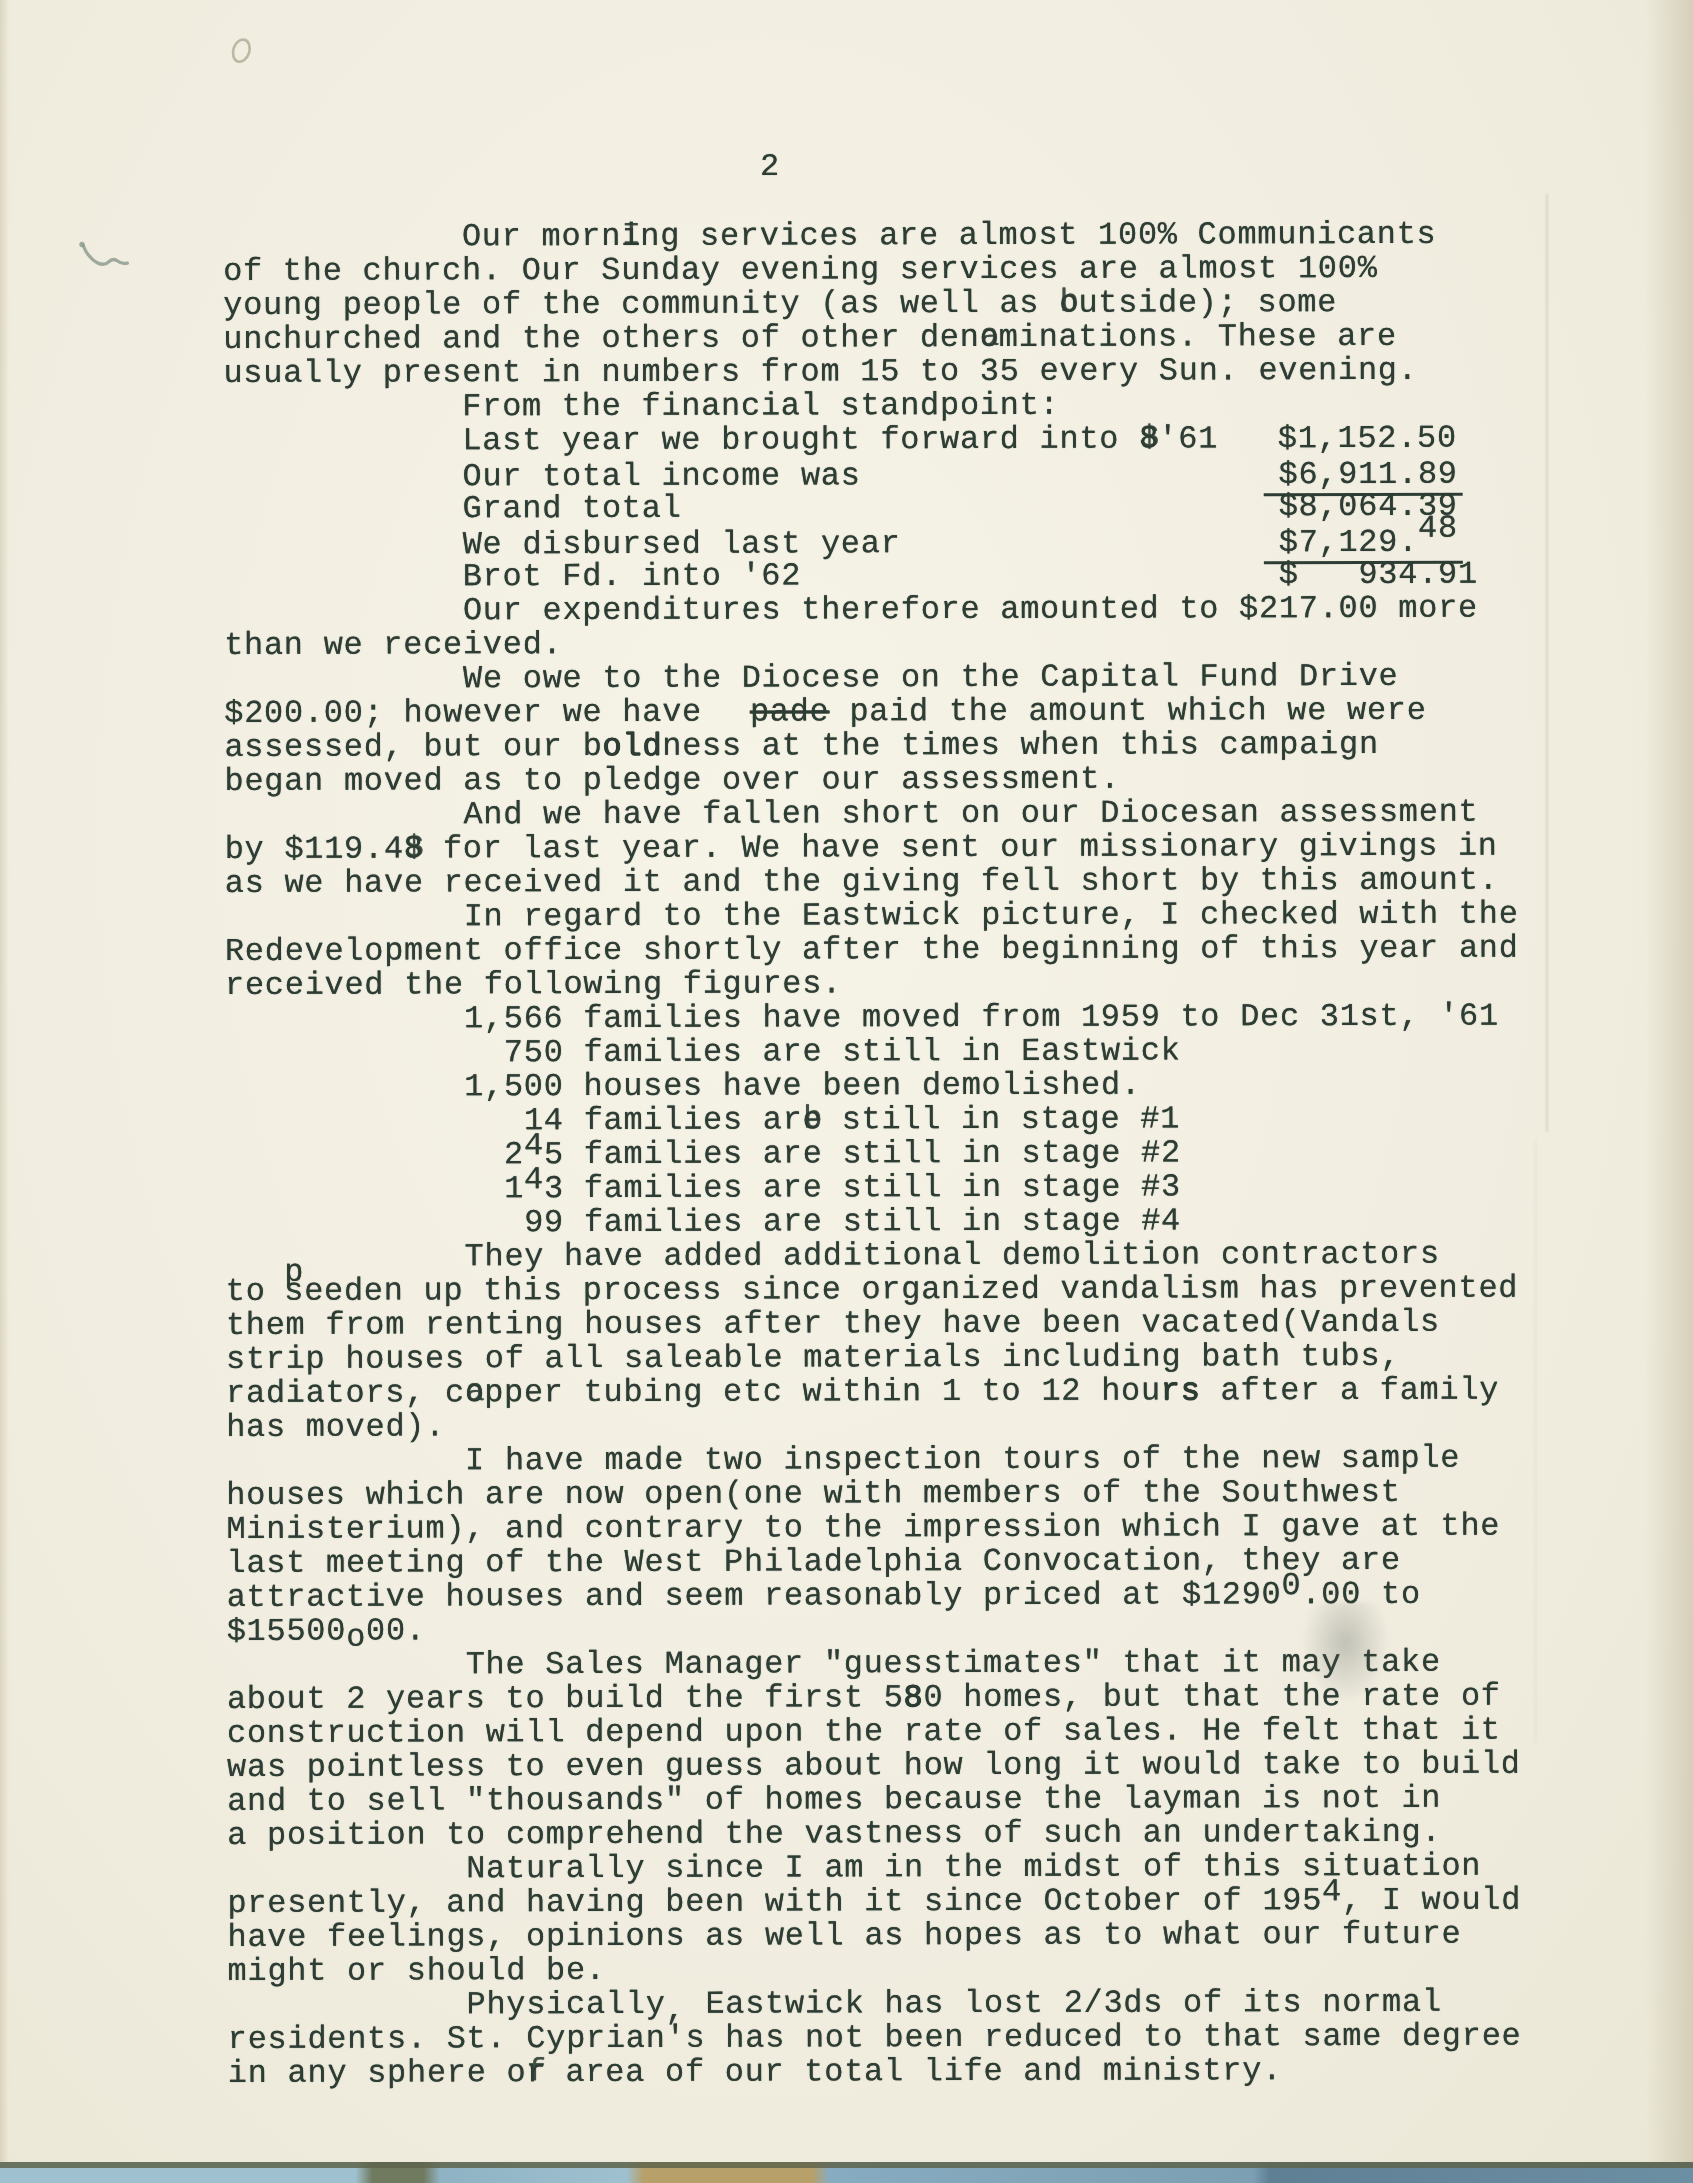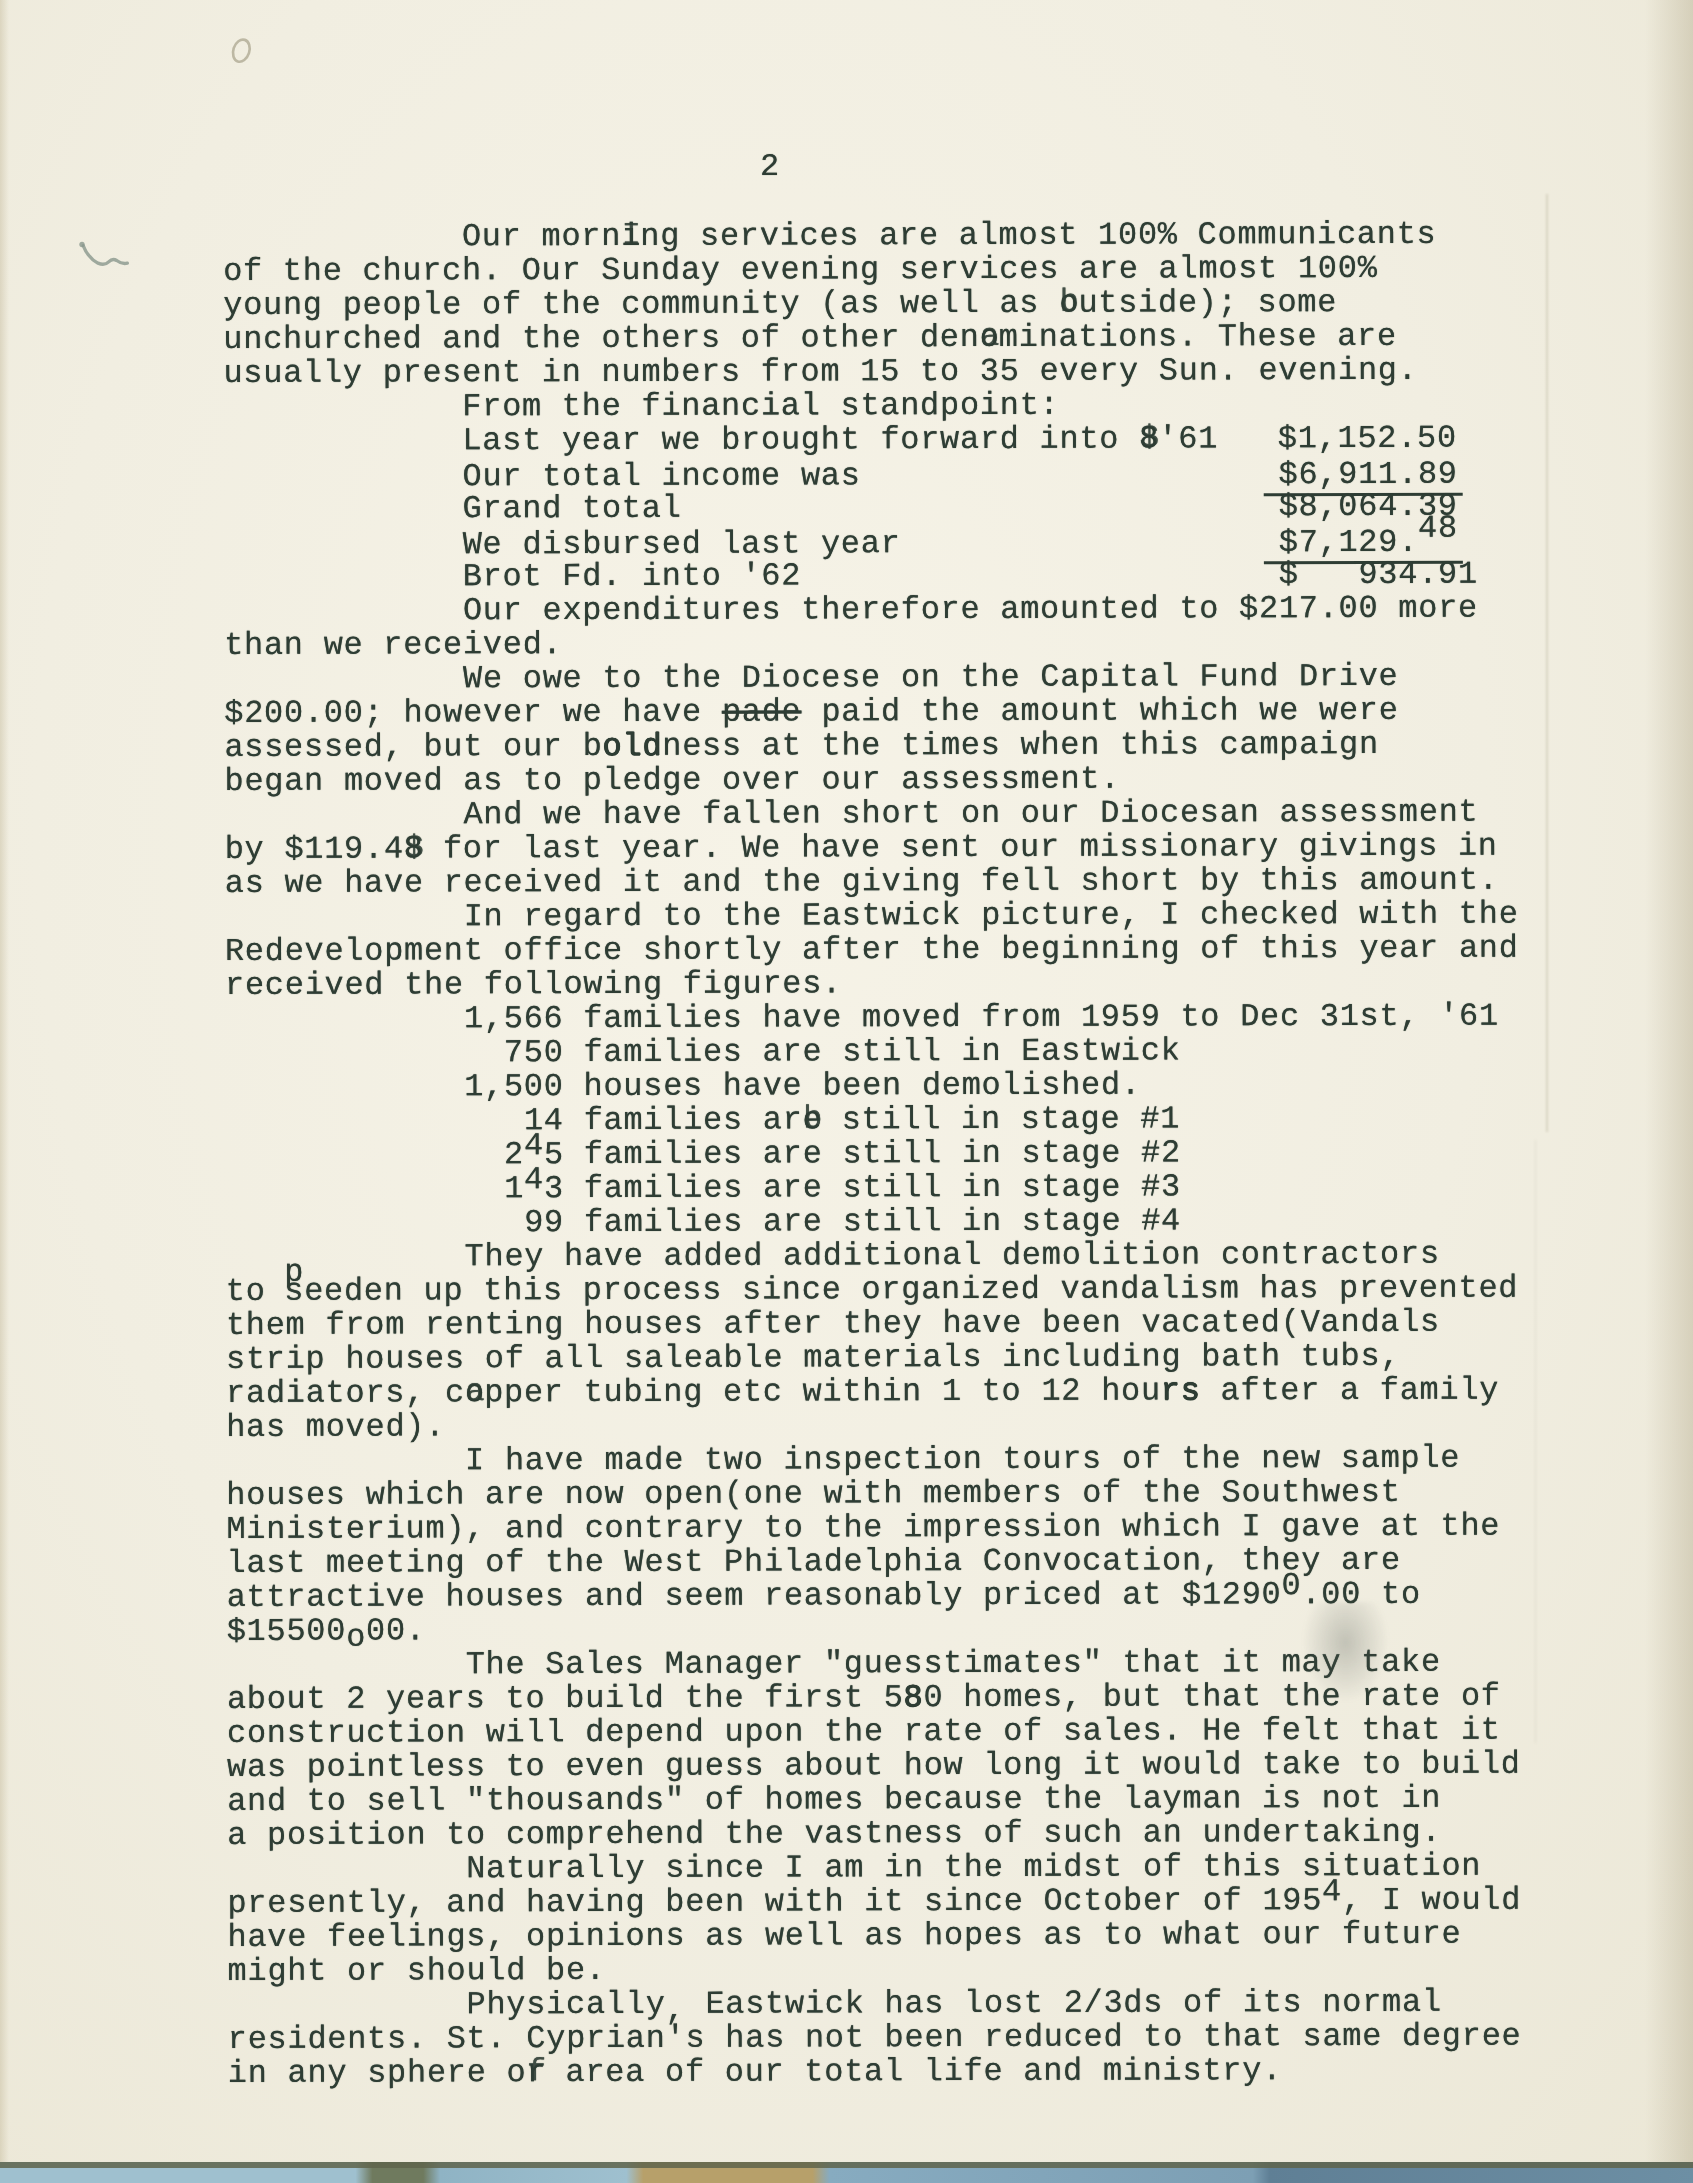--- a/index.html
+++ b/index.html
@@ -58,21 +58,21 @@
   }
   .line{height:34px;}
 
   
   .r1{position:relative;top:-0.28em;}           
   .r2{position:relative;top:-0.45em;}           
   .sub{position:relative;top:0.18em;}           
   .ins{position:relative;top:-0.58em;display:inline-block;width:0;margin-left:-1.3px;} 
   .ov{font-weight:normal;
       text-shadow:0 0 1px currentColor, 0.5px 0 currentColor, -0.5px 0 currentColor, 0 0.7px currentColor;}
-  .strike{text-decoration:line-through;text-decoration-thickness:2.7px;}
+  .strike{text-decoration:line-through;text-decoration-thickness:2.7px;margin-left:28px;}
   .stk{position:relative;display:inline-block;width:1ch;}
   .stk::after{content:attr(data-ov);position:absolute;left:0.7px;top:-0.7px;opacity:.9;}
   .uline{display:inline-block;border-bottom:3.4px solid var(--ink);
          padding:0 5.4px 0.7px 14.7px;margin:2px -5.4px -4px -14.7px;}
 </style>
 </head>
 <body>
 
 <div class="scan">
 

